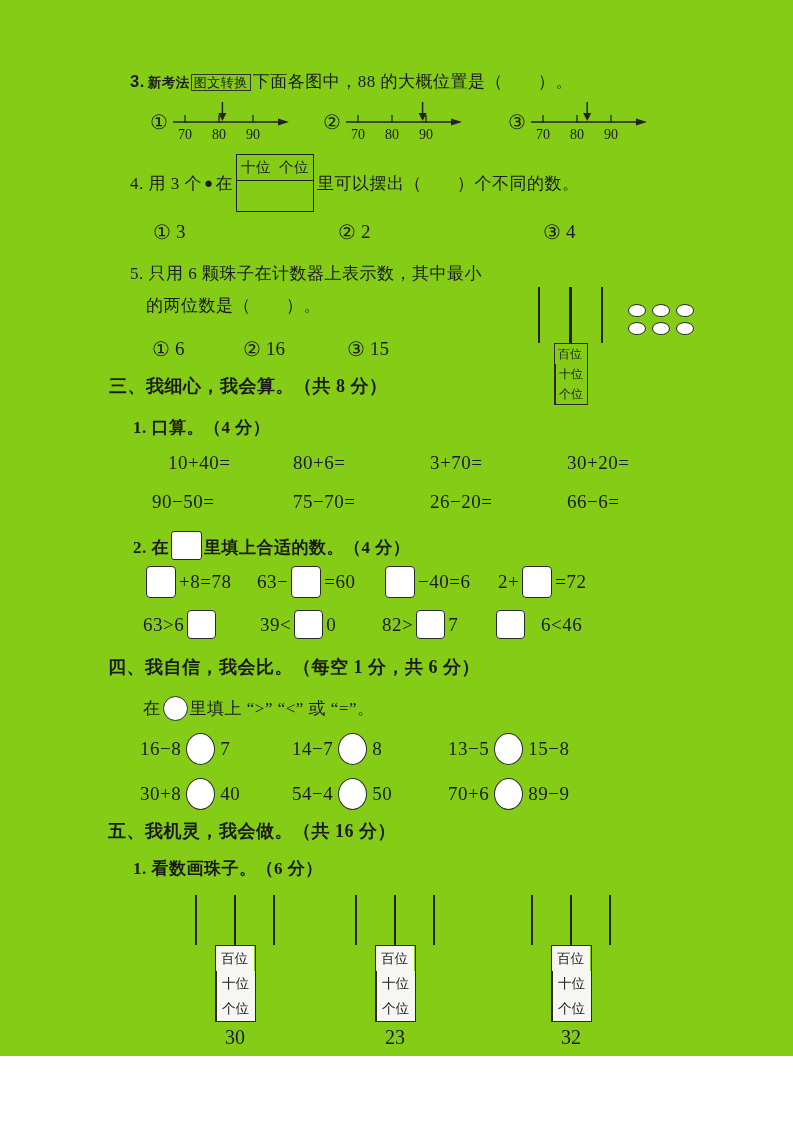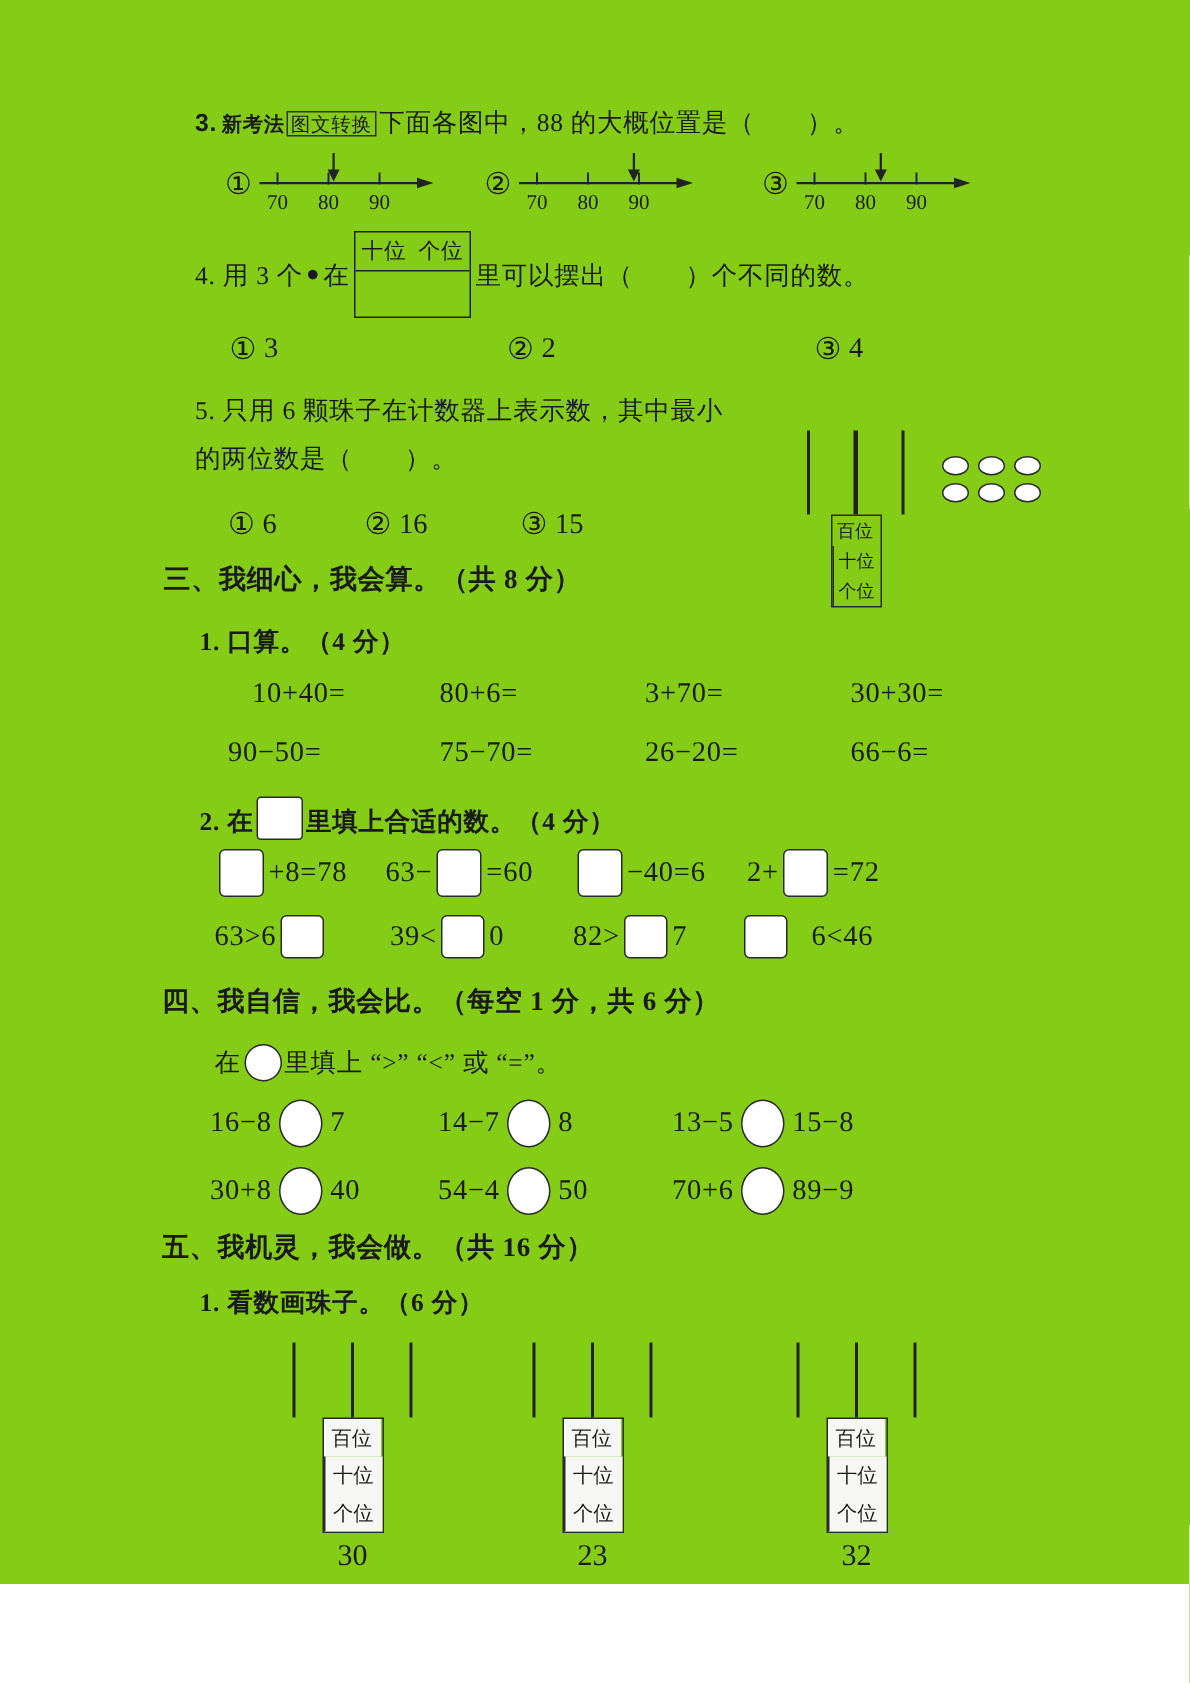--- a/index.html
+++ b/index.html
@@ -141,21 +141,21 @@
     <span class="opt-mark">②</span>
     <span class="opt-text">2</span>
   </div>
   <div class="opt" style="left:543px;top:220px;">
     <span class="opt-mark">③</span>
     <span class="opt-text">4</span>
   </div>
 
   <div class="abs zh" style="left:130px;top:258px;line-height:32px;">
     <div>5. 只用 6 颗珠子在计数器上表示数，其中最小</div>
-    <div style="margin-left:0;">的两位数是（　　）。</div>
+    <div style="margin-left:16px;">的两位数是（　　）。</div>
   </div>
 
   <div class="counter" style="left:523px;top:287px;width:95px;">
     <div class="rods">
       <div class="rod rod-q5"></div>
       <div class="rod rod-q5"></div>
       <div class="rod rod-q5"></div>
     </div>
     <div class="cbase">
       <div class="ccell ccell-q5">百位</div>
@@ -184,21 +184,21 @@
     <span class="opt-mark">③</span>
     <span class="opt-text">15</span>
   </div>
 
   <div class="abs heading" style="left:109px;top:374px;">三、我细心，我会算。（共 8 分）</div>
   <div class="abs subhead" style="left:133px;top:416px;">1. 口算。（4 分）</div>
 
   <span class="abs math" style="left:168px;top:452px;">10+40=</span>
   <span class="abs math" style="left:293px;top:452px;">80+6=</span>
   <span class="abs math" style="left:430px;top:452px;">3+70=</span>
-  <span class="abs math" style="left:567px;top:452px;">30+30=</span>
+  <span class="abs math" style="left:567px;top:452px;">30+20=</span>
   <span class="abs math" style="left:152px;top:491px;">90−50=</span>
   <span class="abs math" style="left:293px;top:491px;">75−70=</span>
   <span class="abs math" style="left:430px;top:491px;">26−20=</span>
   <span class="abs math" style="left:567px;top:491px;">66−6=</span>
 
   <div class="abs subhead" style="left:133px;top:531px;">
     <span>2. 在</span><span class="inline-box"></span><span>里填上合适的数。（4 分）</span>
   </div>
 
   <div class="fill-item" style="left:143px;top:566px;">

